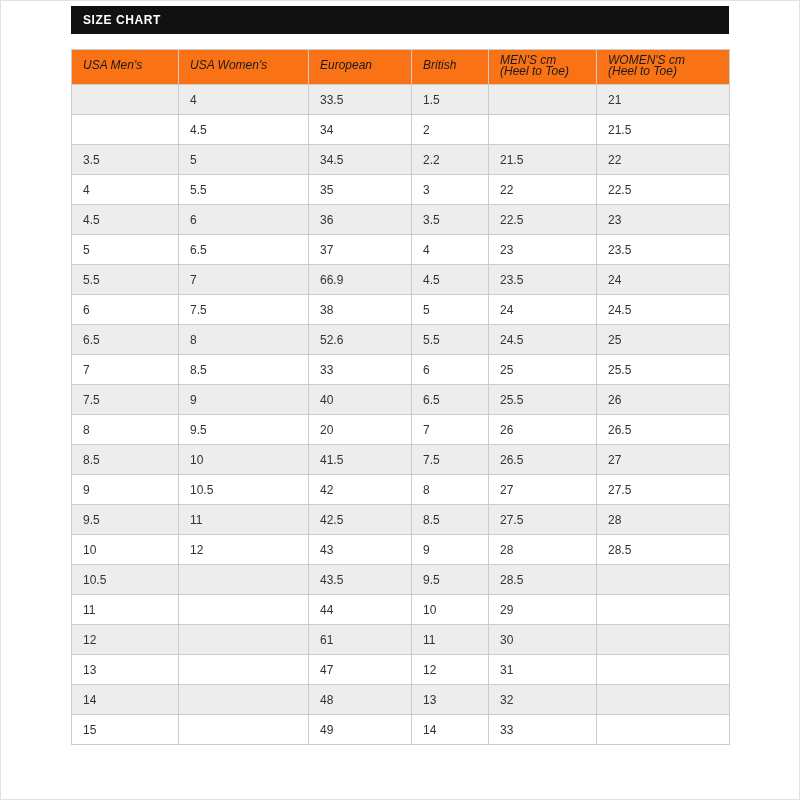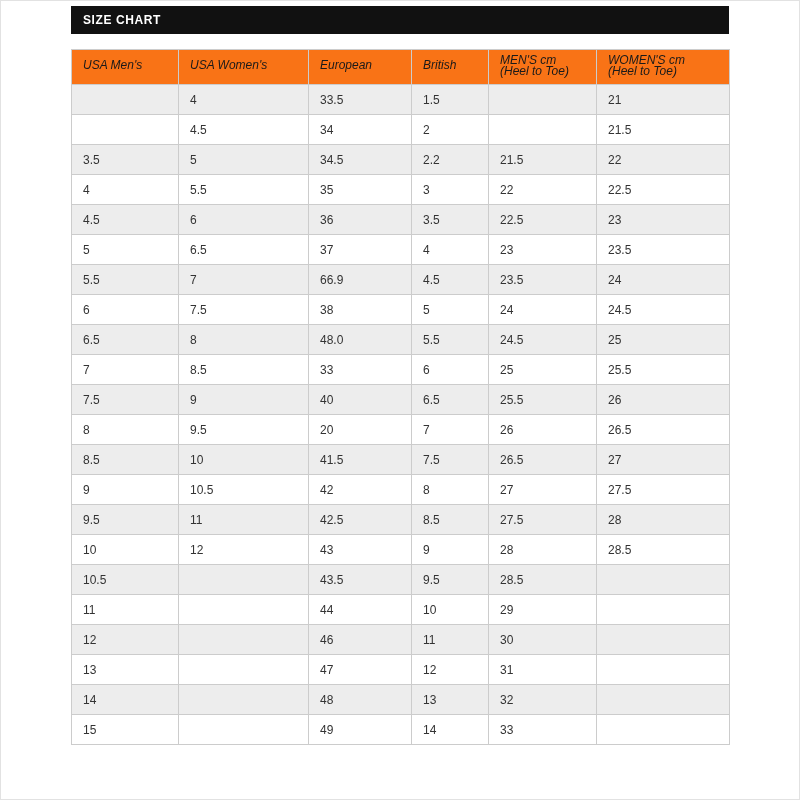--- a/index.html
+++ b/index.html
@@ -178,21 +178,21 @@
             <td>6</td>
             <td>7.5</td>
             <td>38</td>
             <td>5</td>
             <td>24</td>
             <td>24.5</td>
           </tr>
           <tr>
             <td>6.5</td>
             <td>8</td>
-            <td>48.0</td>
+            <td>52.6</td>
             <td>5.5</td>
             <td>24.5</td>
             <td>25</td>
           </tr>
           <tr>
             <td>7</td>
             <td>8.5</td>
             <td>33</td>
             <td>6</td>
             <td>25</td>
@@ -258,21 +258,21 @@
             <td>11</td>
             <td></td>
             <td>44</td>
             <td>10</td>
             <td>29</td>
             <td></td>
           </tr>
           <tr>
             <td>12</td>
             <td></td>
-            <td>46</td>
+            <td>61</td>
             <td>11</td>
             <td>30</td>
             <td></td>
           </tr>
           <tr>
             <td>13</td>
             <td></td>
             <td>47</td>
             <td>12</td>
             <td>31</td>

